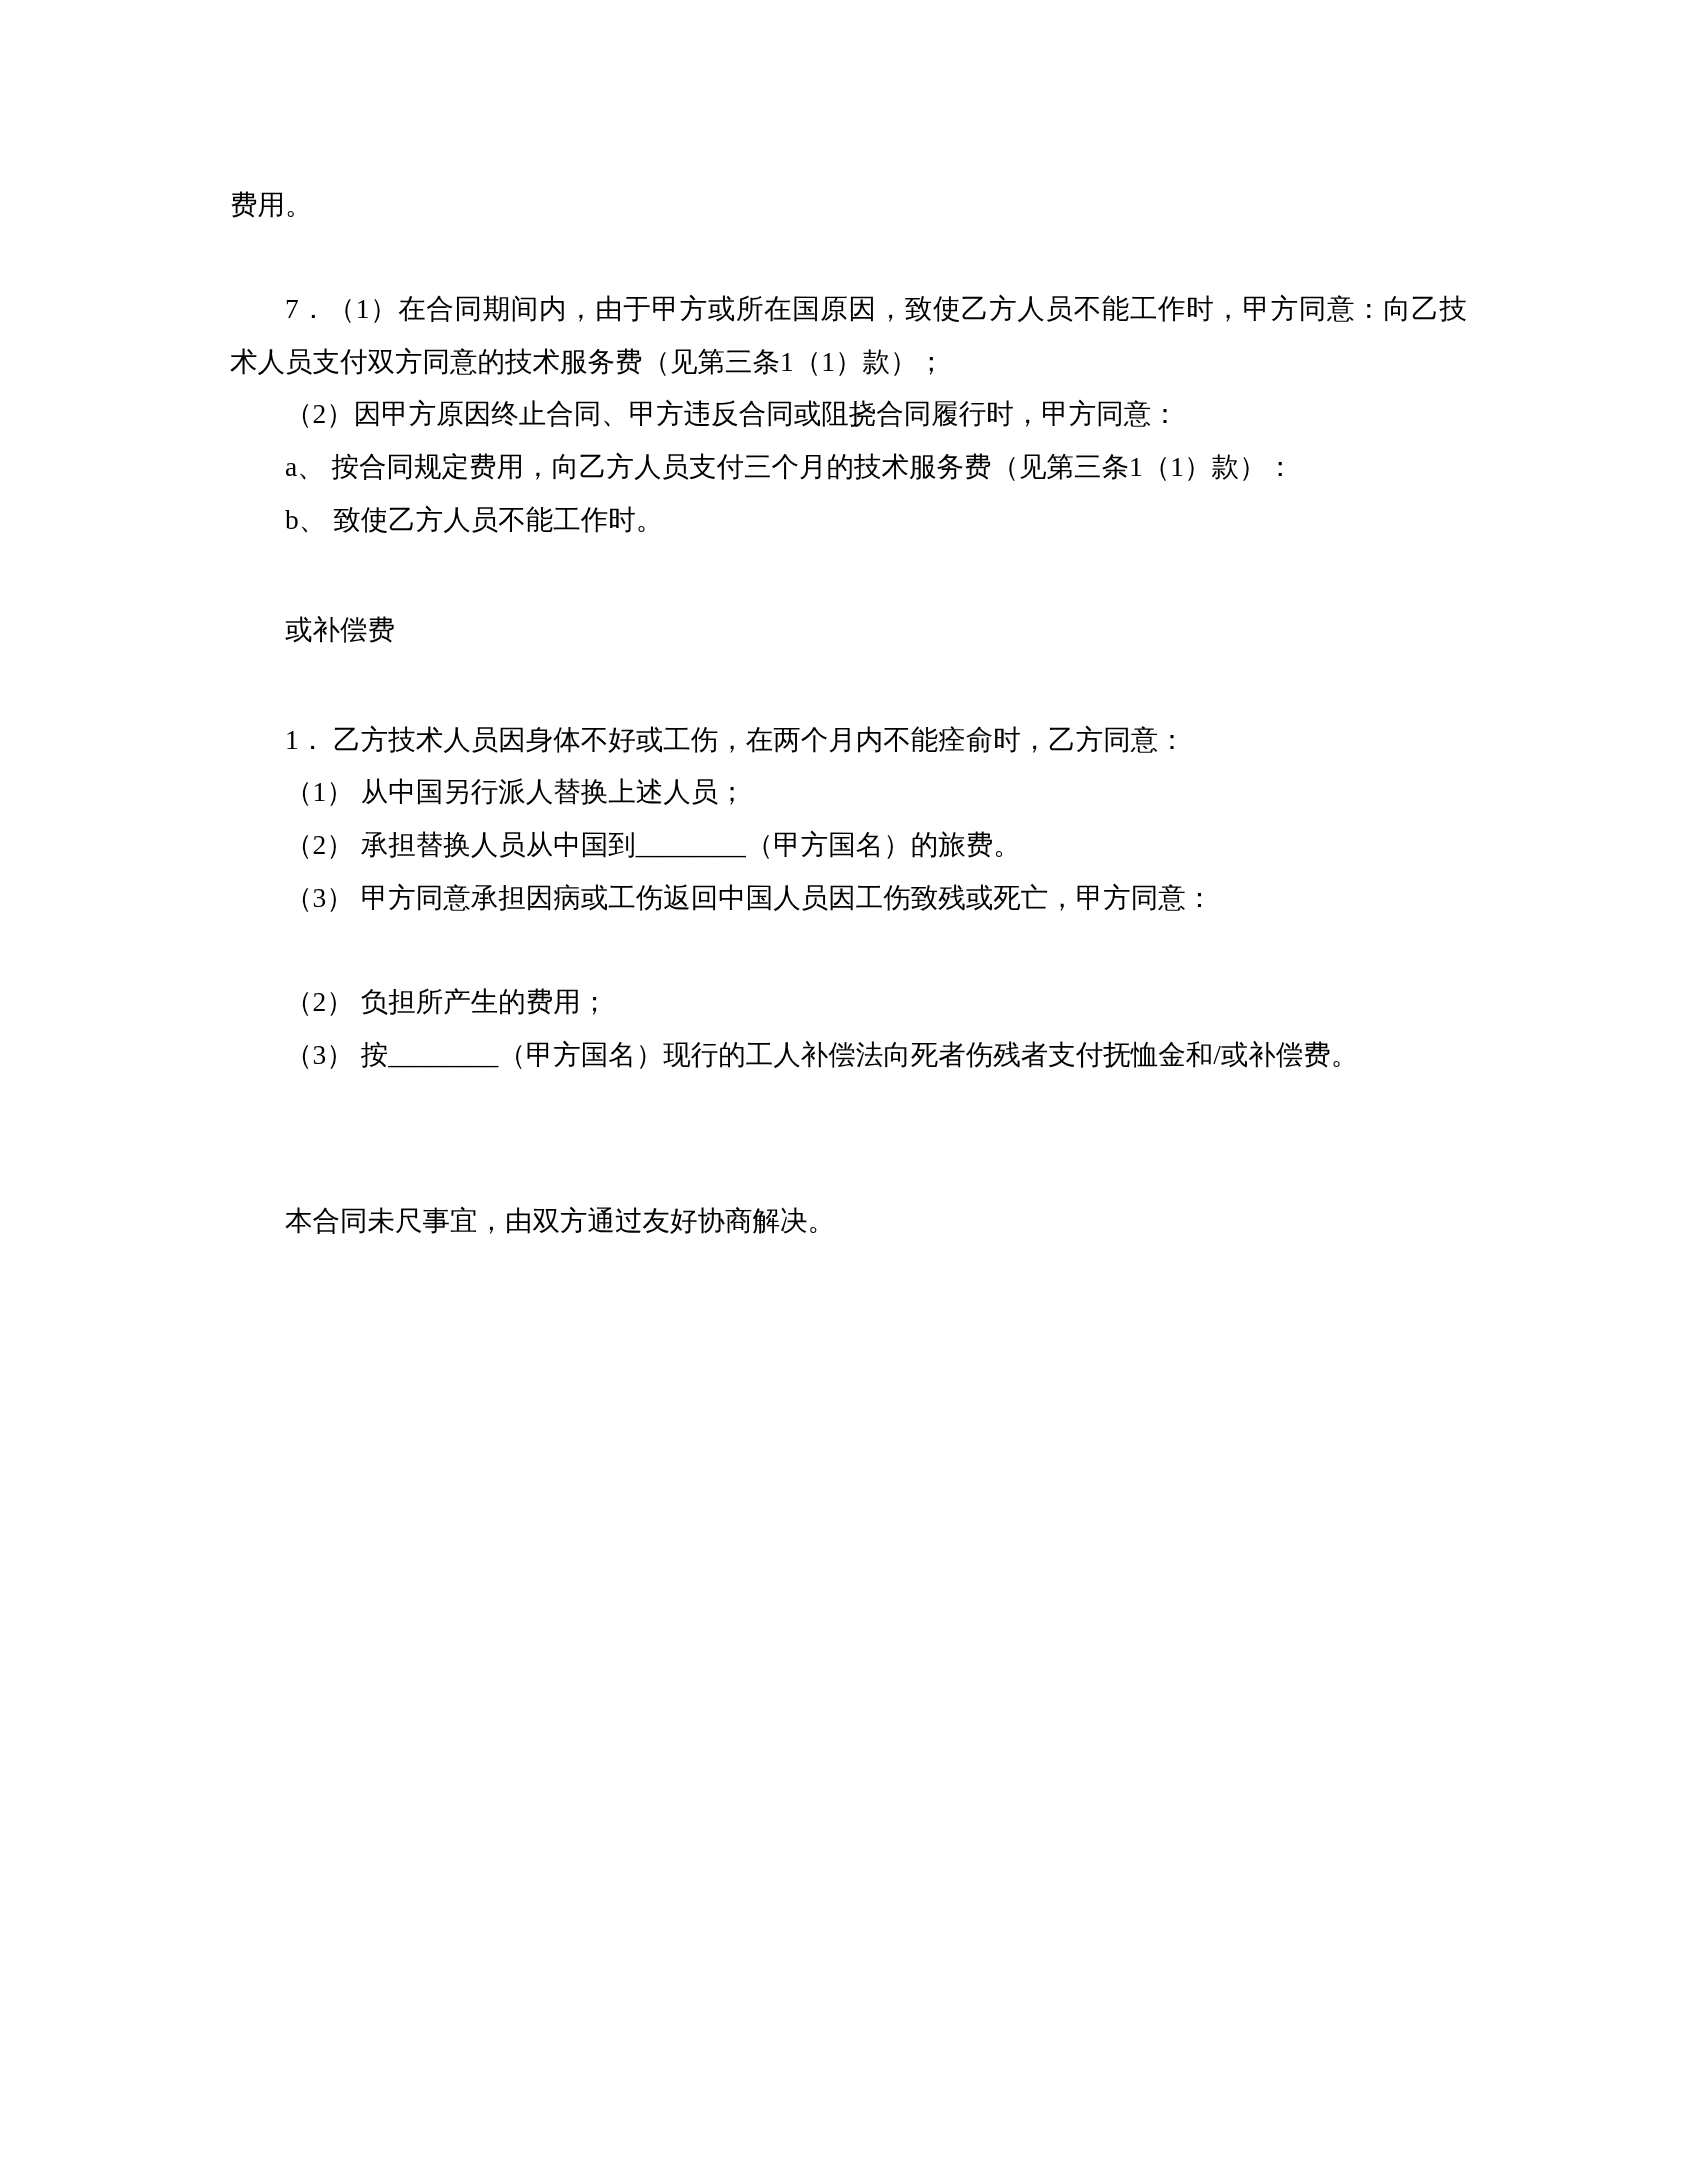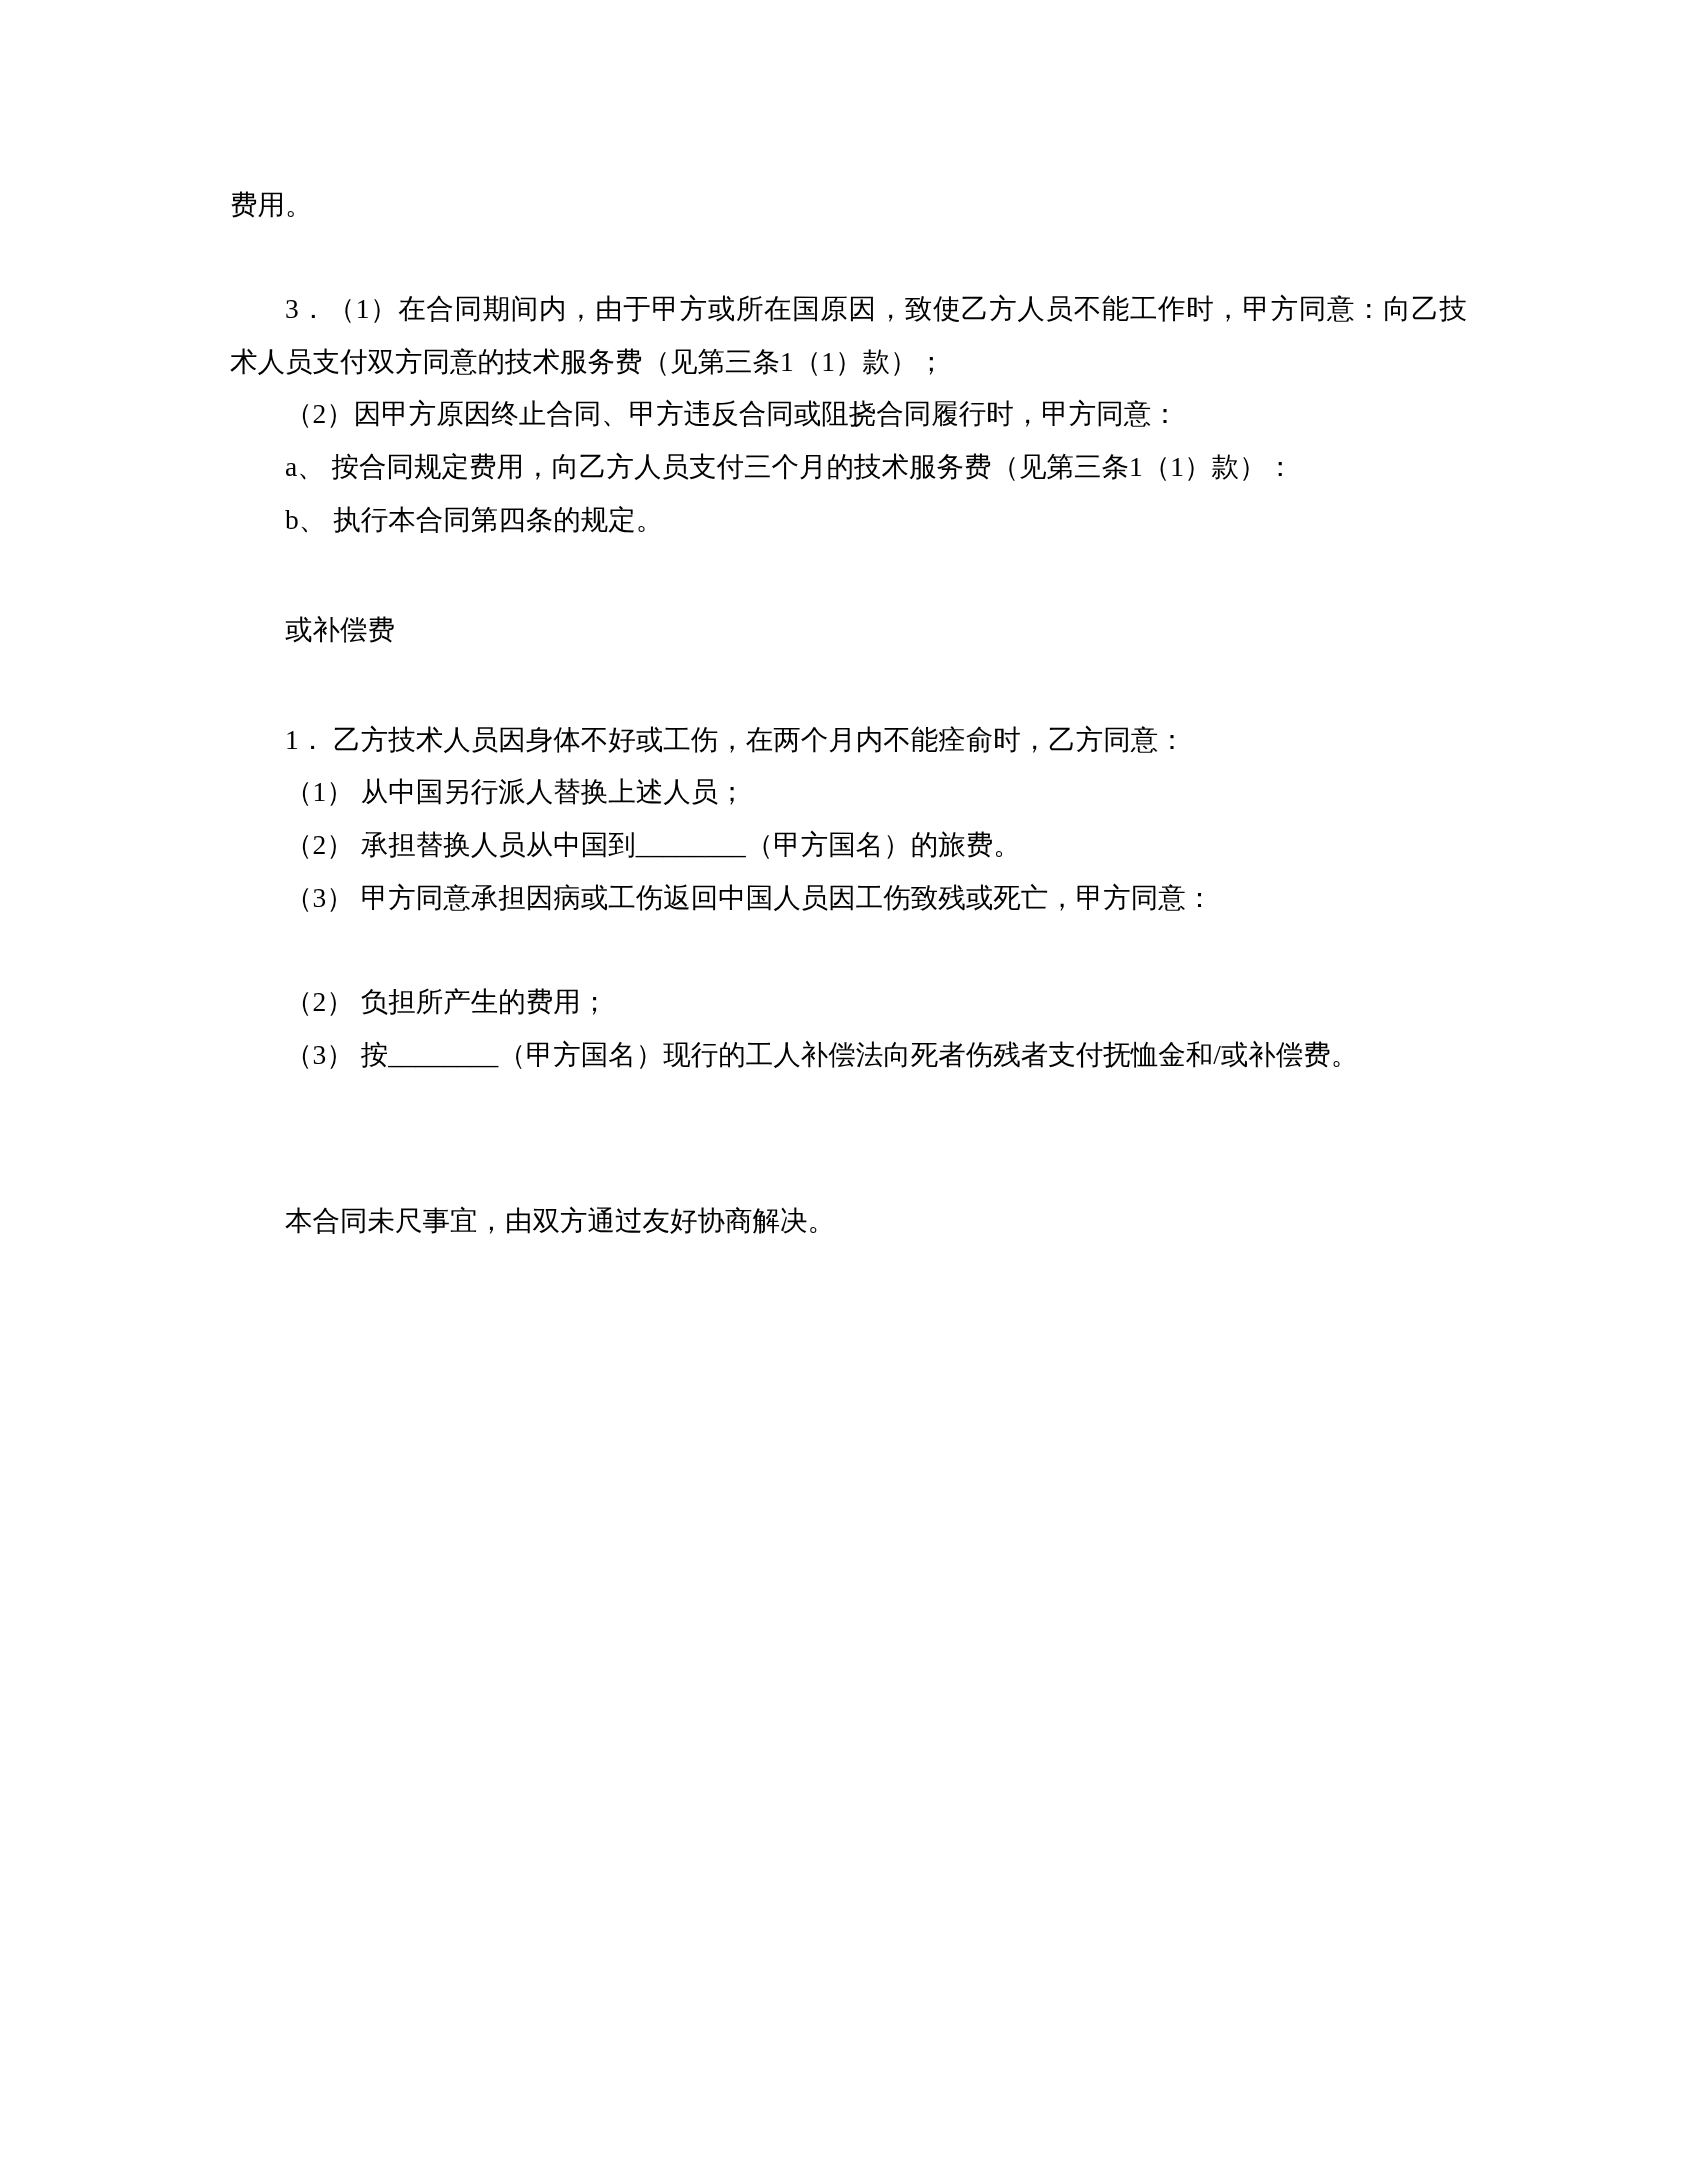--- a/index.html
+++ b/index.html
@@ -39,24 +39,24 @@
 </style>
 </head>
 <body>
 
 <div class="page">
   <div class="doc-body">
 
     <p class="para">费用。</p>
     <div class="gap-md"></div>
 
-    <p class="indent2">3．（1）在合同期间内，由于甲方或所在国原因，致使乙方人员不能工作时，甲方同意：向乙技术人员支付双方同意的技术服务费（见第三条1（1）款）；</p>
+    <p class="indent2">7．（1）在合同期间内，由于甲方或所在国原因，致使乙方人员不能工作时，甲方同意：向乙技术人员支付双方同意的技术服务费（见第三条1（1）款）；</p>
     <p class="indent2">（2）因甲方原因终止合同、甲方违反合同或阻挠合同履行时，甲方同意：</p>
     <p class="indent2">a、 按合同规定费用，向乙方人员支付三个月的技术服务费（见第三条1（1）款）：</p>
-    <p class="indent2">b、 执行本合同第四条的规定。</p>
+    <p class="indent2">b、 致使乙方人员不能工作时。</p>
 
     <div class="gap-lg"></div>
 
     <p class="indent2">或补偿费</p>
 
     <div class="gap-lg"></div>
 
     <p class="indent2">1． 乙方技术人员因身体不好或工伤，在两个月内不能痊俞时，乙方同意：</p>
     <p class="indent2">（1） 从中国另行派人替换上述人员；</p>
     <p class="indent2">（2） 承担替换人员从中国到________（甲方国名）的旅费。</p>

